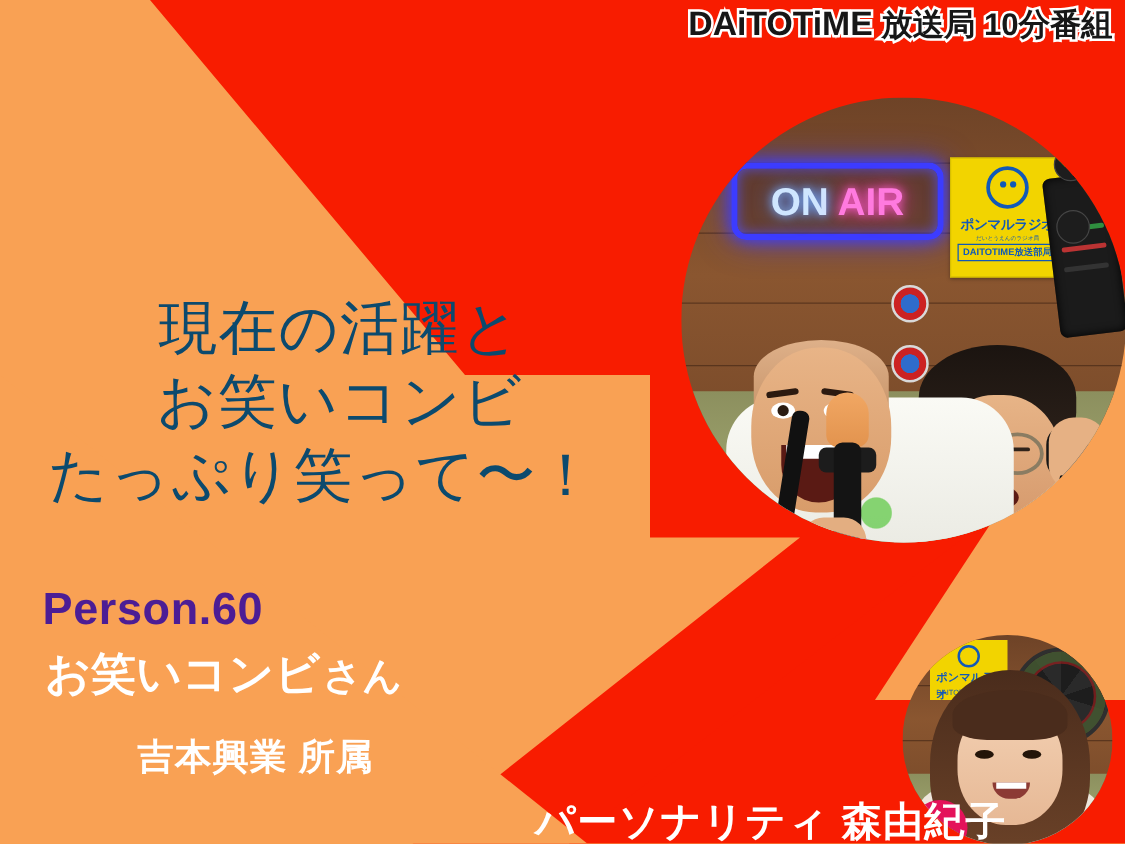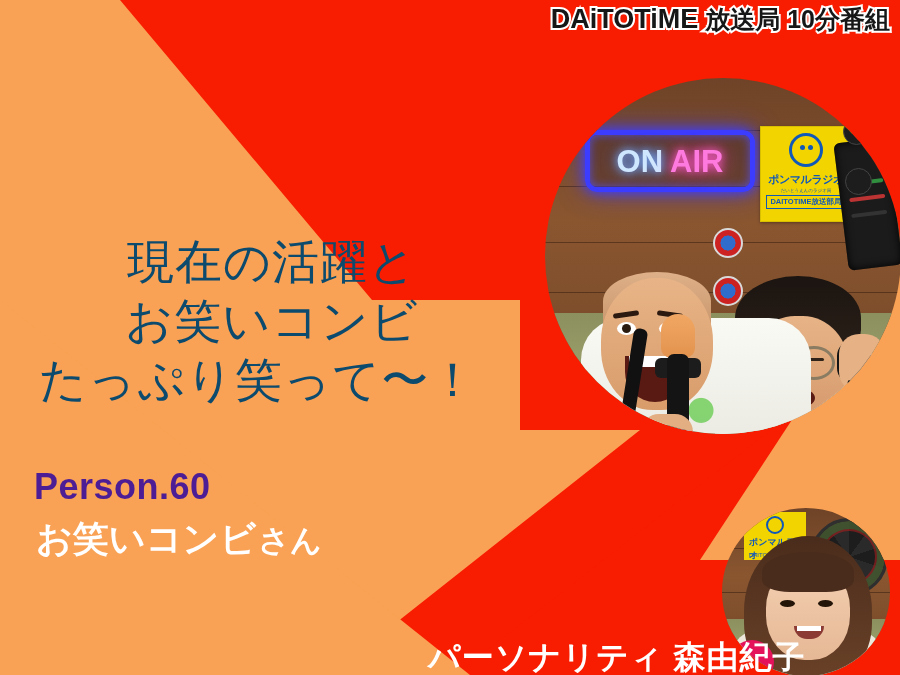--- a/index.html
+++ b/index.html
@@ -265,20 +265,21 @@
     <div class="l1">現在の活躍と</div>
     <div class="l2">お笑いコンビ</div>
     <div class="l3">たっぷり笑って〜！</div>
   </div>
 
   <div class="person-no">Person.60</div>
   <div class="person-row">
     <span class="person-role">お笑いコンビ</span>
     <span class="person-hon">さん</span>
   </div>
+  <div class="person-agency">吉本興業 所属</div>
 
   <div class="pers-caption">パーソナリティ 森由紀子</div>
 
   <div class="photo-main">
     <div class="scene">
       <div class="plank" style="top:52px"></div>
       <div class="plank" style="top:108px"></div>
       <div class="plank" style="top:164px"></div>
       <div class="plank" style="top:214px"></div>
 

